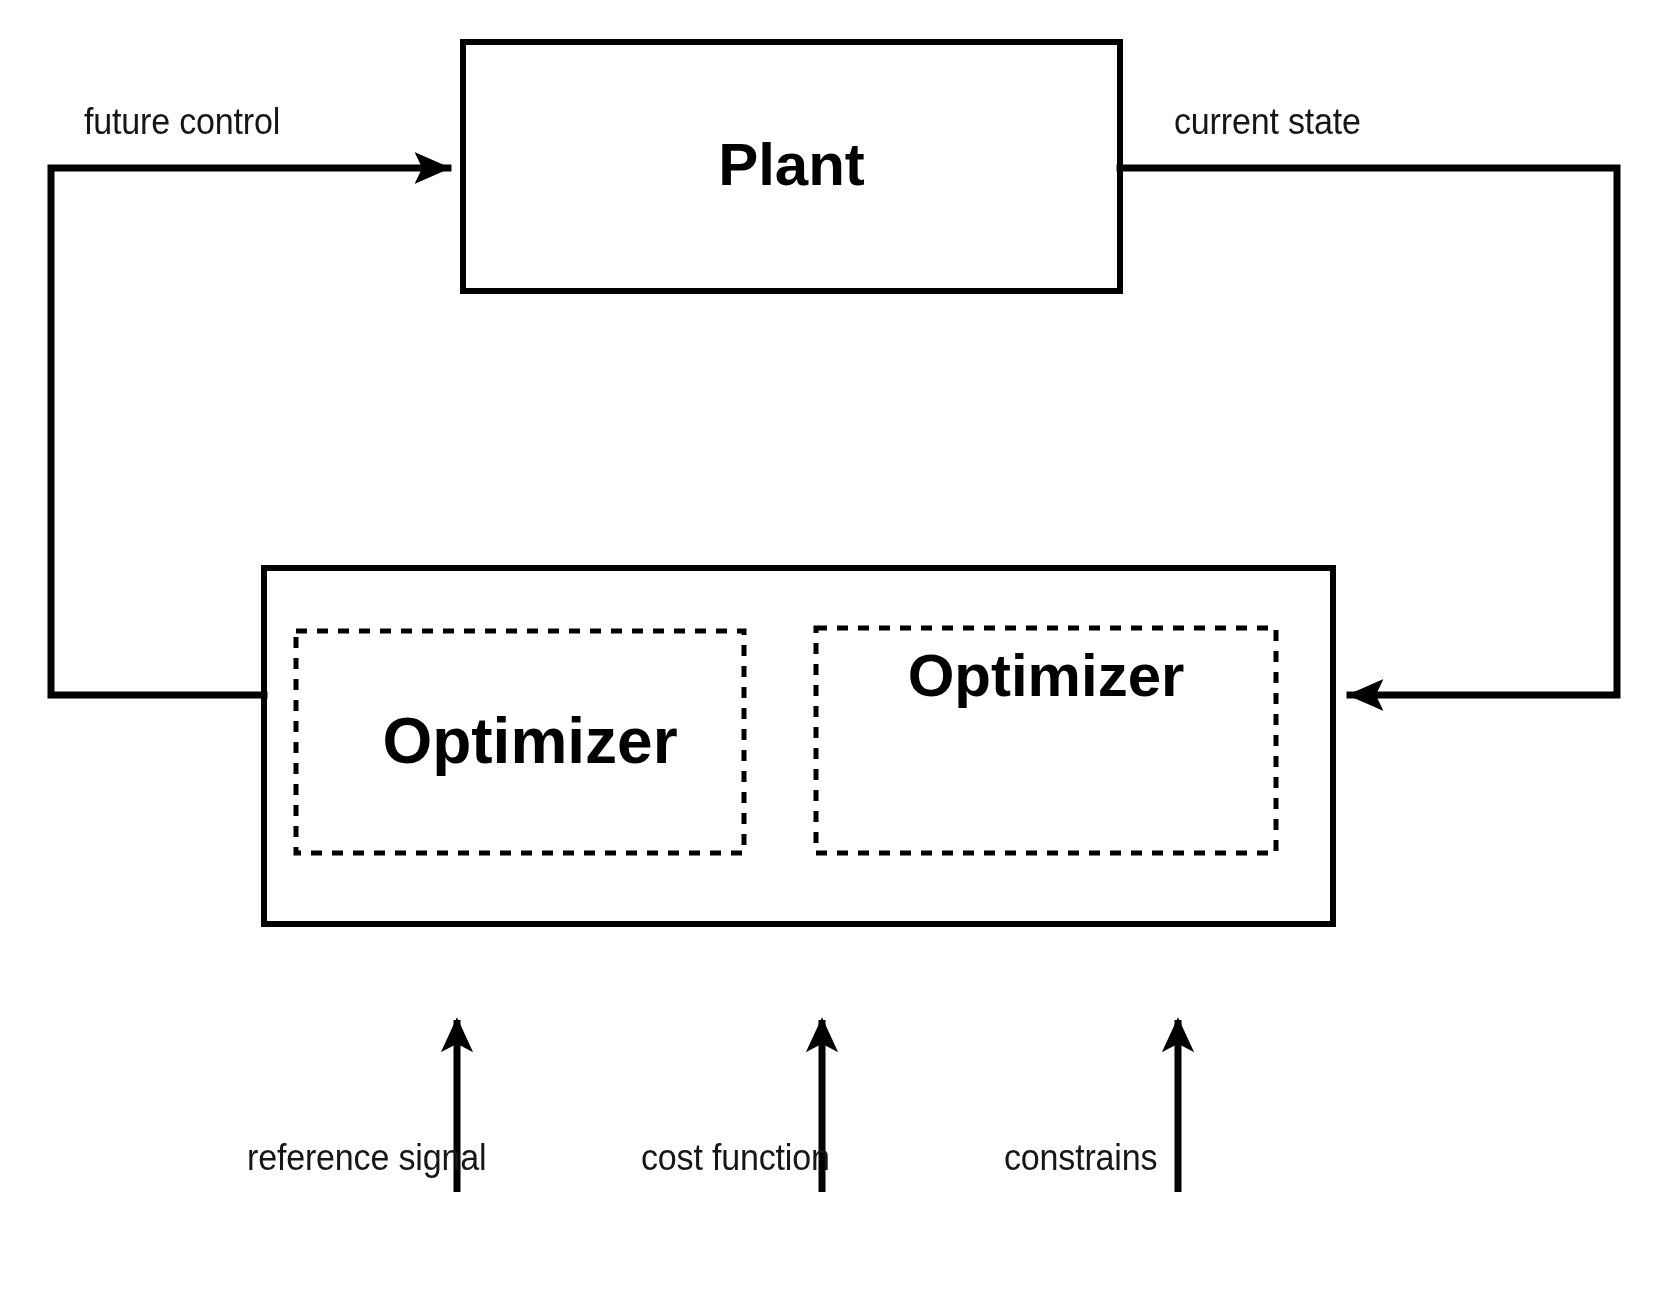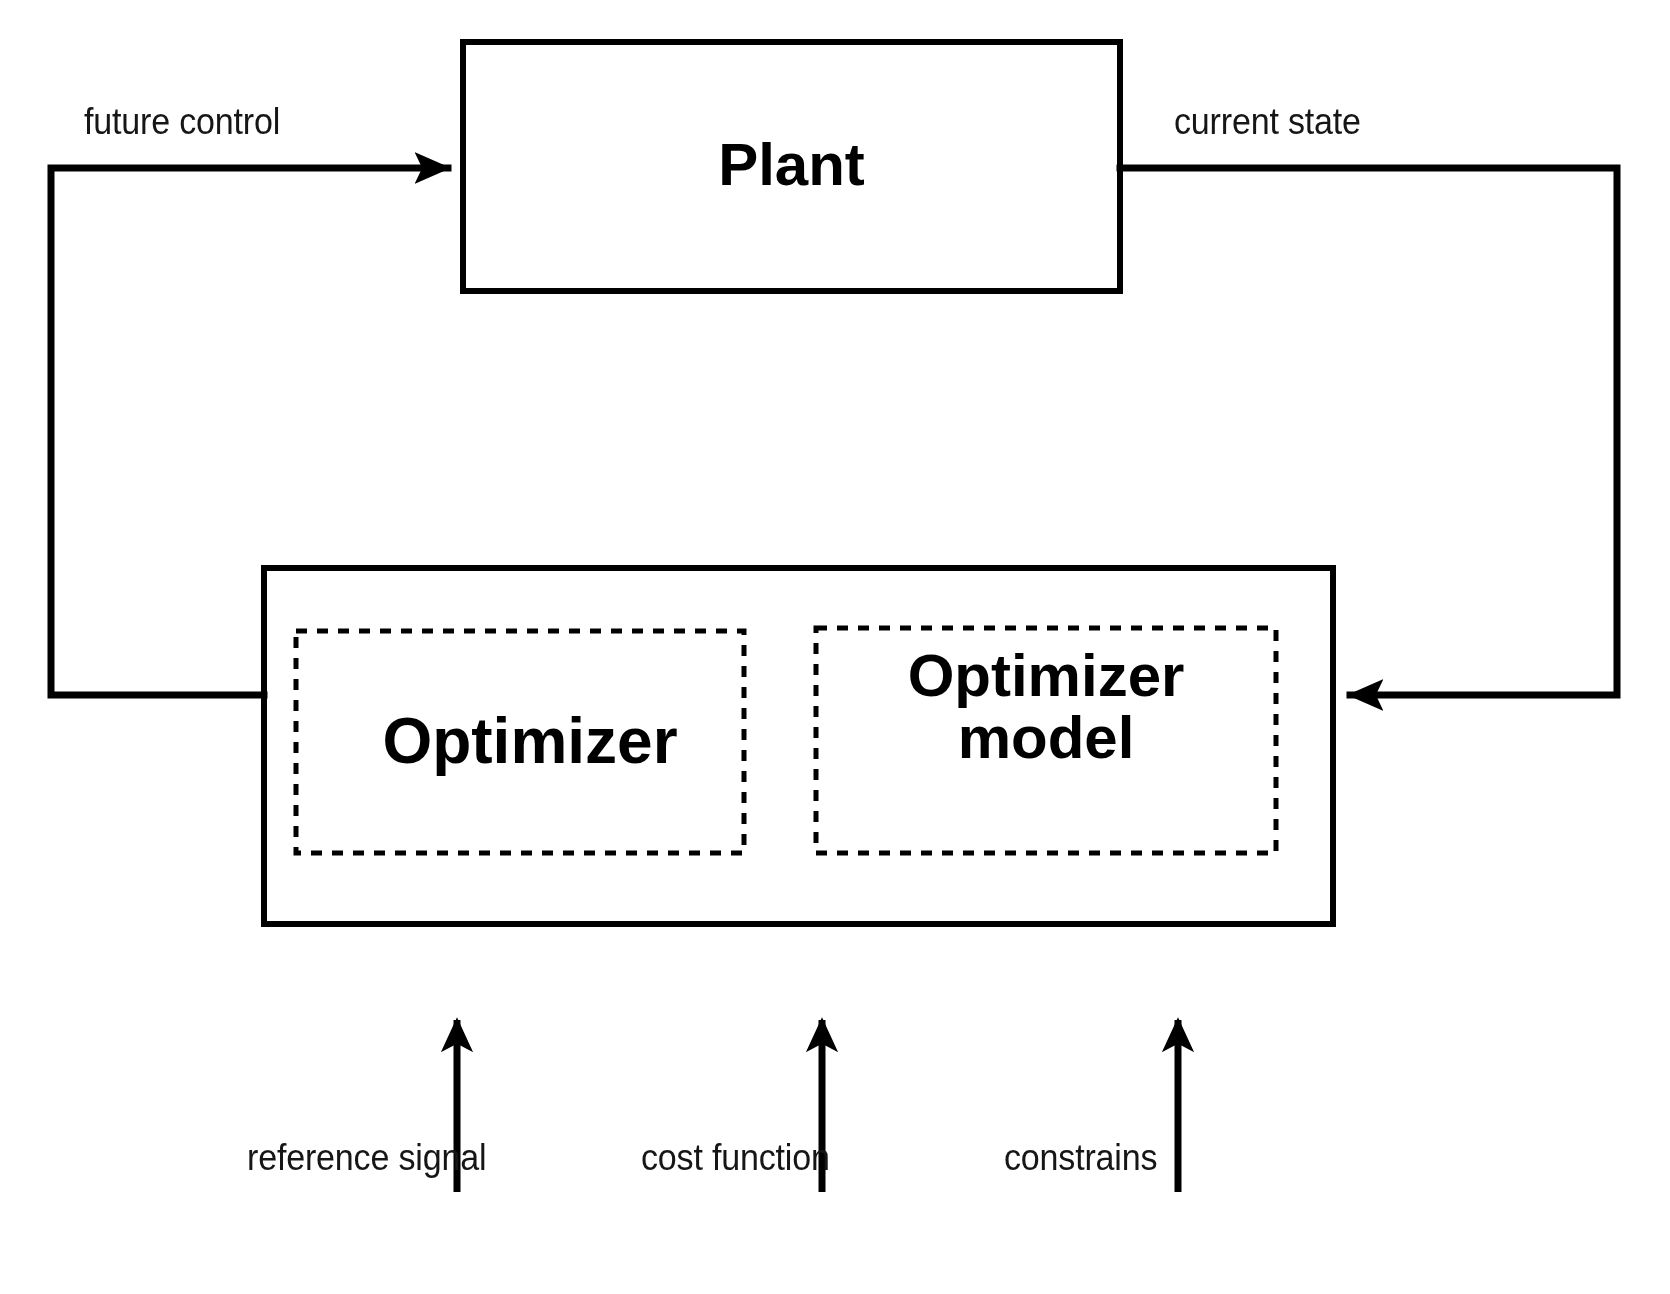--- a/index.html
+++ b/index.html
@@ -118,21 +118,20 @@
       <path d="M 1178 1192 L 1178 1020" fill="none" stroke="#000000" stroke-width="7" stroke-linecap="butt" marker-end="url(#arrowU)"></path>
     </g>
   </svg>
 
   <div class="boxtitle" id="plant-title">Plant</div>
 
   <div class="boxtitle" id="optimizer-title">Optimizer</div>
 
   <div class="boxtitle" id="prediction-title">
     <div>Optimizer</div>
-    <div>model</div>
   </div>
 
   <div class="lbl lbl-thin" id="lbl-future-control">future control</div>
 
   <div class="lbl lbl-thin" id="lbl-current-state">current state</div>
 
   <div class="lbl lbl-thin" id="lbl-reference">reference signal</div>
 
   <div class="lbl lbl-thin" id="lbl-cost">cost function</div>
 

